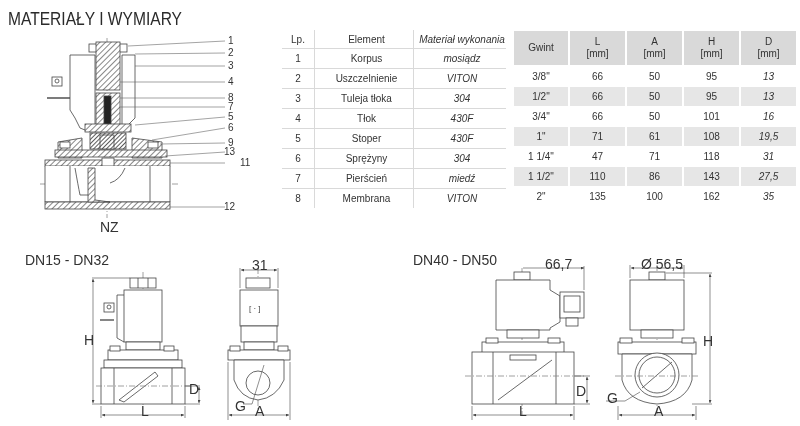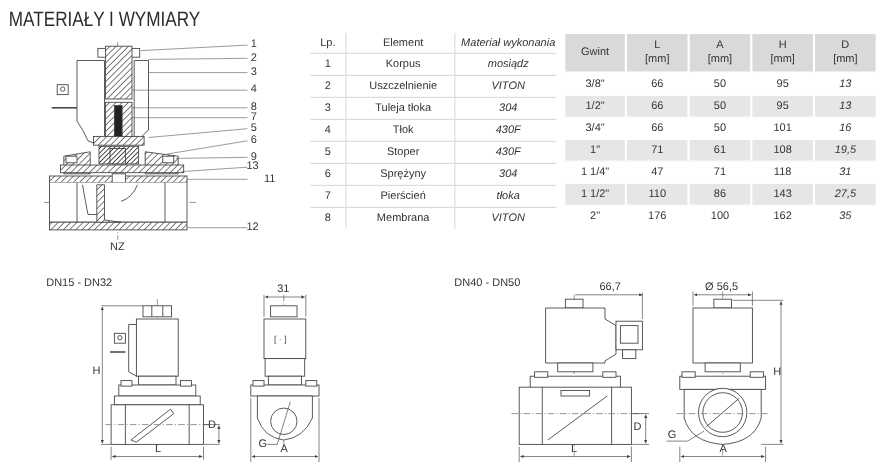--- a/index.html
+++ b/index.html
@@ -14,21 +14,21 @@
   .parts .c2{width:93px;padding-left:5px;border-right:1px solid #d9d9d9;}
   .parts .c3{width:88px;padding-left:4px;font-style:italic;}
   .dims{position:absolute;left:514px;top:31px;border-collapse:collapse;font-size:10px;color:#333;}
   .dims th{background:#d9d9d9;font-weight:normal;height:32px;line-height:12px;border-right:2px solid #fff;border-bottom:2px solid #fff;}
   .dims th:last-child{border-right:none;}
   .dims td{height:17px;text-align:center;border-right:2px solid #fff;border-bottom:1px solid #fff;}
   .dims td:last-child{border-right:none;font-style:italic;}
   .dims tr.shade td{background:#e6e6e6;}
   .dims .cg{width:52px;}
   .dims .cn{width:53px;}
-  .lbl{position:absolute;font-size:10px;color:#333;}
+  .lbl{position:absolute;font-size:14px;color:#333;}
   .num{position:absolute;font-size:10px;color:#333;}
 </style>
 </head>
 <body>
 
 <div class="title">MATERIAŁY I WYMIARY</div>
 
 <svg class="draw" width="800" height="426" viewBox="0 0 800 426">
   <defs>
     <pattern id="hatch" width="4" height="4" patternUnits="userSpaceOnUse" patternTransform="rotate(45)">
@@ -272,21 +272,21 @@
         <td class="c3">430F</td>
       </tr>
   <tr>
         <td class="c1">6</td>
         <td class="c2">Sprężyny</td>
         <td class="c3">304</td>
       </tr>
   <tr>
         <td class="c1">7</td>
         <td class="c2">Pierścień</td>
-        <td class="c3">tłoka</td>
+        <td class="c3">miedź</td>
       </tr>
   <tr>
         <td class="c1">8</td>
         <td class="c2">Membrana</td>
         <td class="c3">VITON</td>
       </tr>
 </tbody>
   </table>
 
 <table class="dims">
@@ -335,29 +335,29 @@
       </tr>
   <tr class="shade">
         <td>1 1/2"</td>
         <td>110</td>
         <td>86</td>
         <td>143</td>
         <td>27,5</td>
       </tr>
   <tr>
         <td>2"</td>
-        <td>176</td>
+        <td>135</td>
         <td>100</td>
         <td>162</td>
         <td>35</td>
       </tr>
 </tbody>
   </table>
 
-<span class="lbl" style="left:42px;top:252px">DN15 - DN32</span>
+<span class="lbl" style="left:25px;top:252px">DN15 - DN32</span>
 <span class="lbl" style="left:252px;top:257px">31</span>
 <span class="lbl" style="left:84px;top:332px">H</span>
 <span class="lbl" style="left:141px;top:403px">L</span>
 <span class="lbl" style="left:189px;top:381px">D</span>
 <span class="lbl" style="left:255px;top:403px">A</span>
 <span class="lbl" style="left:235px;top:398px">G</span>
 
 <span class="lbl" style="left:413px;top:252px">DN40 - DN50</span>
 <span class="lbl" style="left:545px;top:256px">66,7</span>
 <span class="lbl" style="left:641px;top:256px">Ø 56,5</span>

